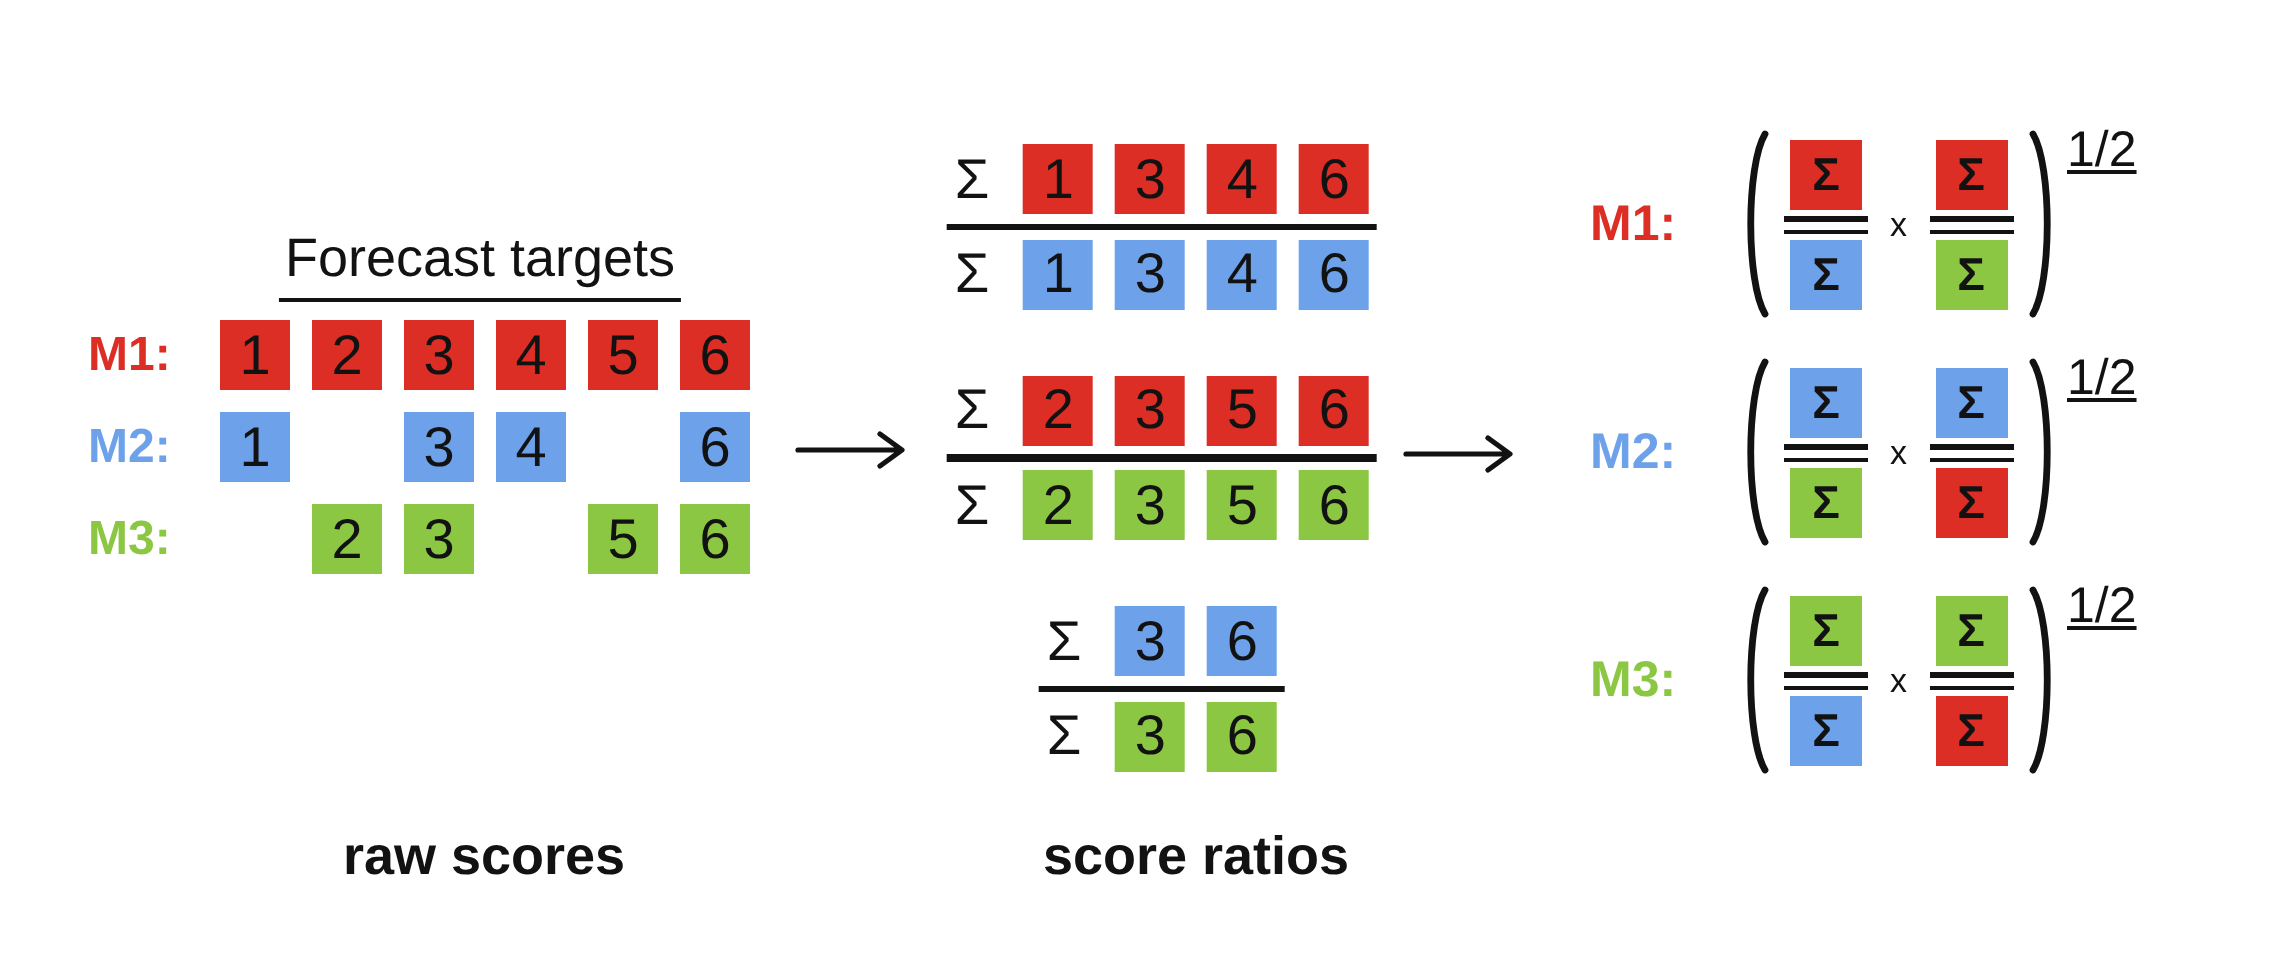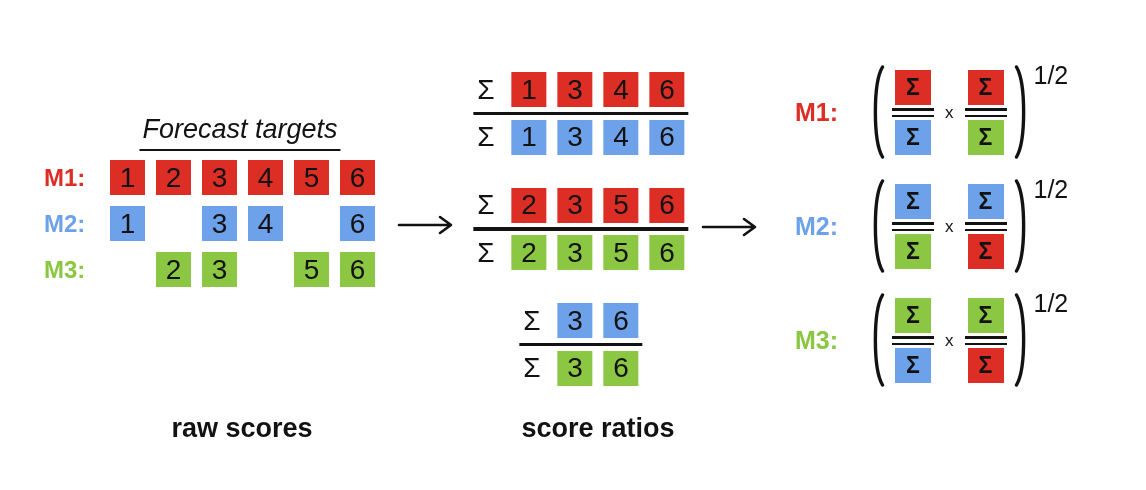--- a/index.html
+++ b/index.html
@@ -38,21 +38,20 @@
   
   .heading {
     position: absolute;
     left: 240px;
     top: 114px;
     transform: translateX(-50%);
     font-size: 27px;
     white-space: nowrap;
     border-bottom: 2.5px solid #121212;
     padding: 0 3px 4px 3px;
-    font-style: italic;
   }
   .left-grid {
     position: absolute;
     left: 44px;
     top: 160px;
   }
   .score-row {
     display: flex;
     align-items: center;
     height: 35px;
@@ -166,20 +165,21 @@
   .mult {
     font-size: 17px;
     margin: 0 4px;
     line-height: 1;
   }
   .exp {
     align-self: flex-start;
     font-size: 25px;
     margin: -5px 16px 0 4px;
     white-space: nowrap;
+    text-decoration: underline;
   }
   .paren-svg { display: block; }
 </style>
 </head>
 <body>
 
 <div id="canvas">
 
   <div class="heading">Forecast targets</div>
 

